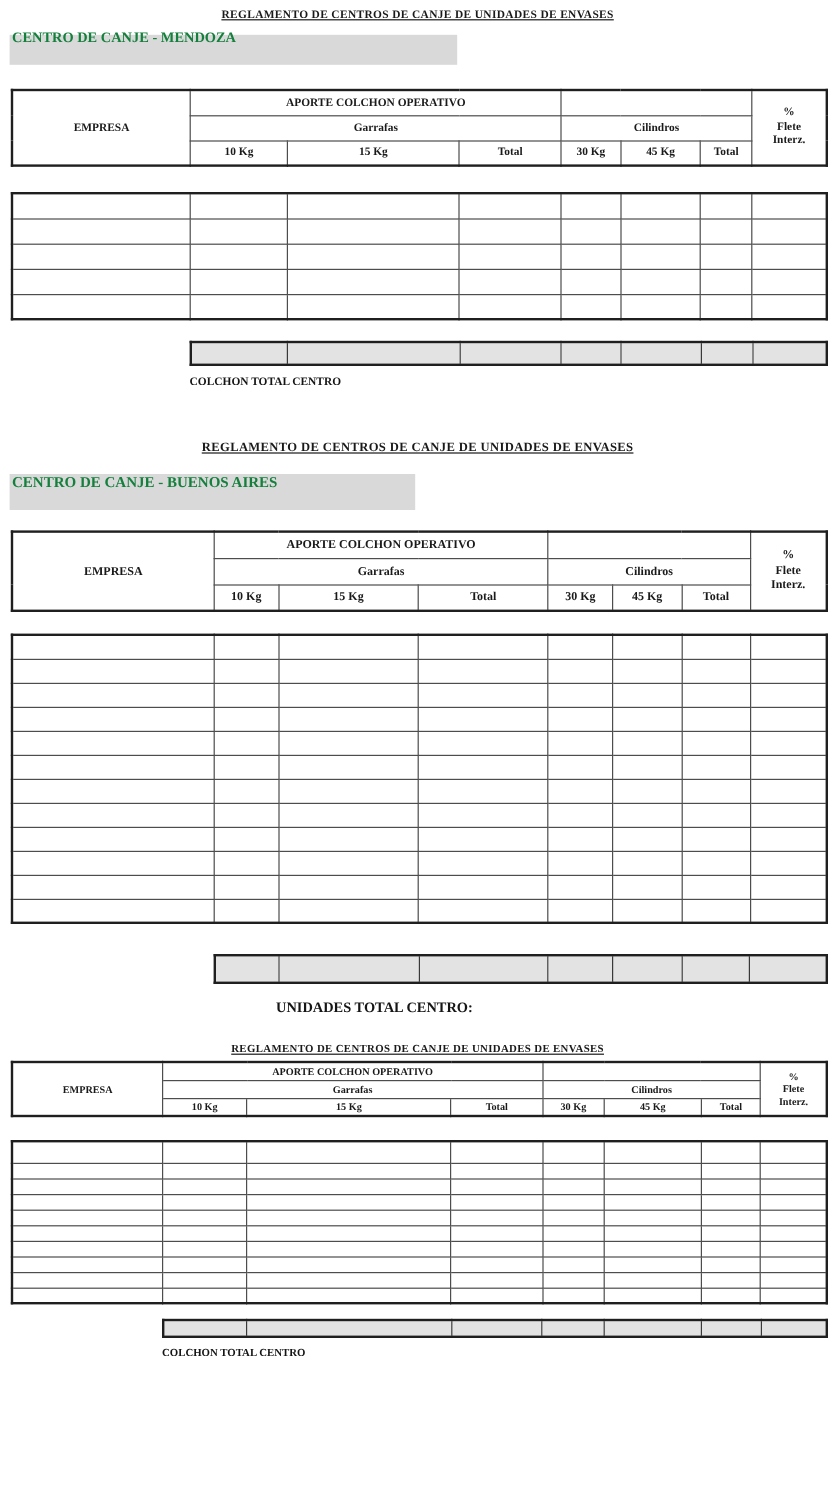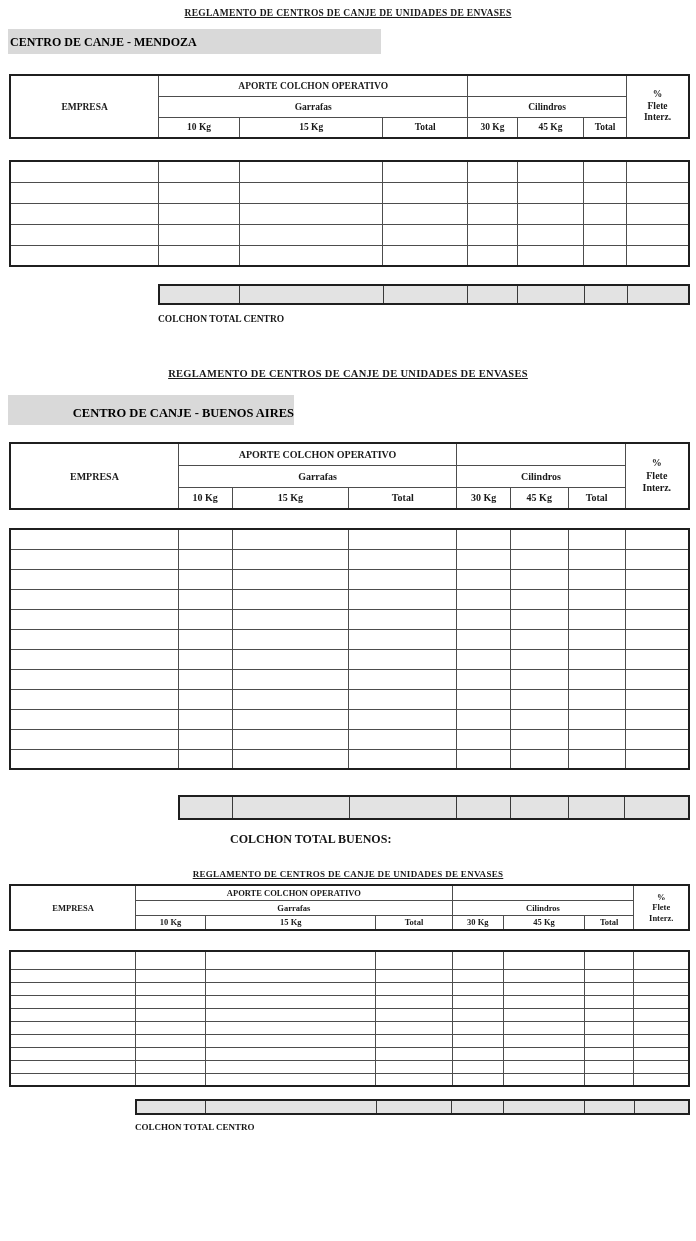--- a/index.html
+++ b/index.html
@@ -8,21 +8,21 @@
     width:696px; height:1241px; overflow:hidden;
     font-family:"Liberation Serif","DejaVu Serif",serif;
     color:#111; font-weight:bold;
   }
   .doc-title {
     text-align:center; font-weight:bold; text-decoration:underline;
     letter-spacing:.3px; color:#1a1a1a;
   }
   .center-bar {
     background:#d9d9d9; margin-left:8px; display:flex; align-items:flex-end;
-    padding:0 0 4px 2px; color:#000000; white-space:nowrap;
+    padding:0 0 15px 2px; color:#15803d; white-space:nowrap;
   }
   table { border-collapse:collapse; table-layout:fixed; margin-left:9px; background:#fff; }
   table.hdr, table.bodytab { width:681px; border:2px solid #1f1f1f; }
   td { border:1px solid #4d4d4d; overflow:hidden; }
   .hdr td { text-align:center; vertical-align:middle; font-weight:bold; color:#1a1a1a; }
   .flete-cell div { line-height:1.25; }
   .totals-tab { border:2px solid #1f1f1f; }
   .totals-tab td { background:#e3e3e3; border:1px solid #3a3a3a; }
   .totals-label { font-weight:bold; color:#151515; white-space:nowrap; }
 
@@ -32,21 +32,21 @@
   .s1 table.hdr { margin-top:20px; font-size:9.5px; }
   .s1 .hdr tr { height:21px; }
   .s1 table.bodytab { margin-top:21px; }
   .s1 .bodytab td { height:21px; }
   .s1 .totals-tab { margin-top:17px; margin-left:158px; width:532px; }
   .s1 .totals-tab td { height:19px; }
   .s1 .totals-label { margin:9px 0 0 158px; font-size:9.5px; }
 
   
   .s2 .doc-title { padding-top:44px; font-size:10.5px; }
-  .s2 .center-bar { margin-top:16px; height:30px; width:286px; font-size:12.5px;justify-content:flex-end; }
+  .s2 .center-bar { margin-top:16px; height:30px; width:338px; font-size:12.5px; }
   .s2 table.hdr { margin-top:17px; font-size:10px; }
   .s2 .hdr tr { height:22px; }
   .s2 table.bodytab { margin-top:18px; }
   .s2 .bodytab td { height:20px; }
   .s2 .totals-tab { margin-top:25px; margin-left:178px; width:512px; }
   .s2 .totals-tab td { height:23px; }
   .s2 .totals-label { margin:12px 0 0 230px; font-size:12px; }
 
   
   .s3 .doc-title { padding-top:22px; font-size:9px; }
@@ -389,21 +389,21 @@
       <td></td>
           <td></td>
       <td></td>
           <td></td>
       <td></td>
           <td></td>
       <td></td>
     </tr>
   </tbody>
     </table>
-  <div class="totals-label">COLCHON TOTAL BUENOS:</div>
+  <div class="totals-label">UNIDADES TOTAL CENTRO:</div>
 </div>
 
 <div class="section s3">
   <div class="doc-title">REGLAMENTO DE CENTROS DE CANJE DE UNIDADES DE ENVASES</div>
 
   <table class="hdr">
     <colgroup>
       <col style="width:18.5%">
         <col style="width:10.3%">
         <col style="width:25.1%">

